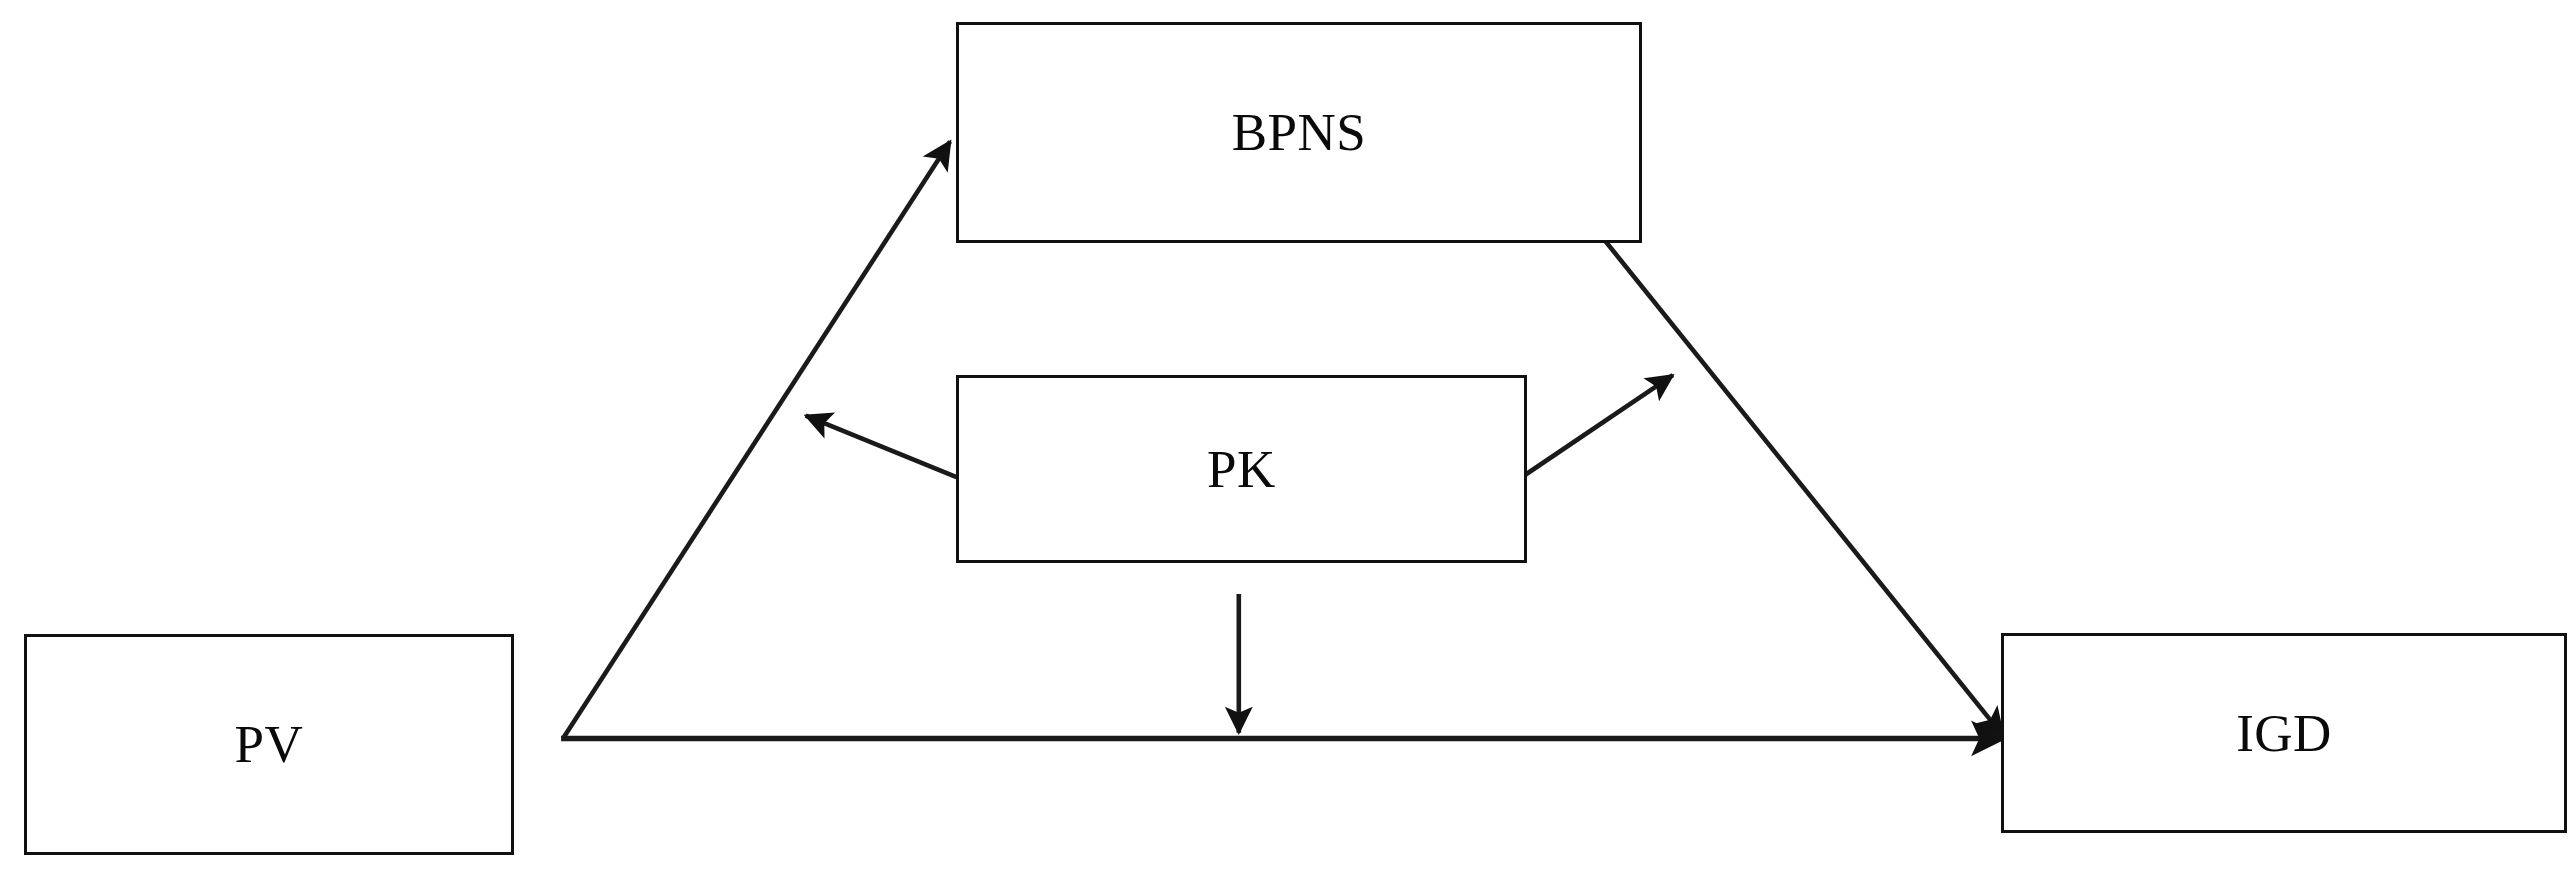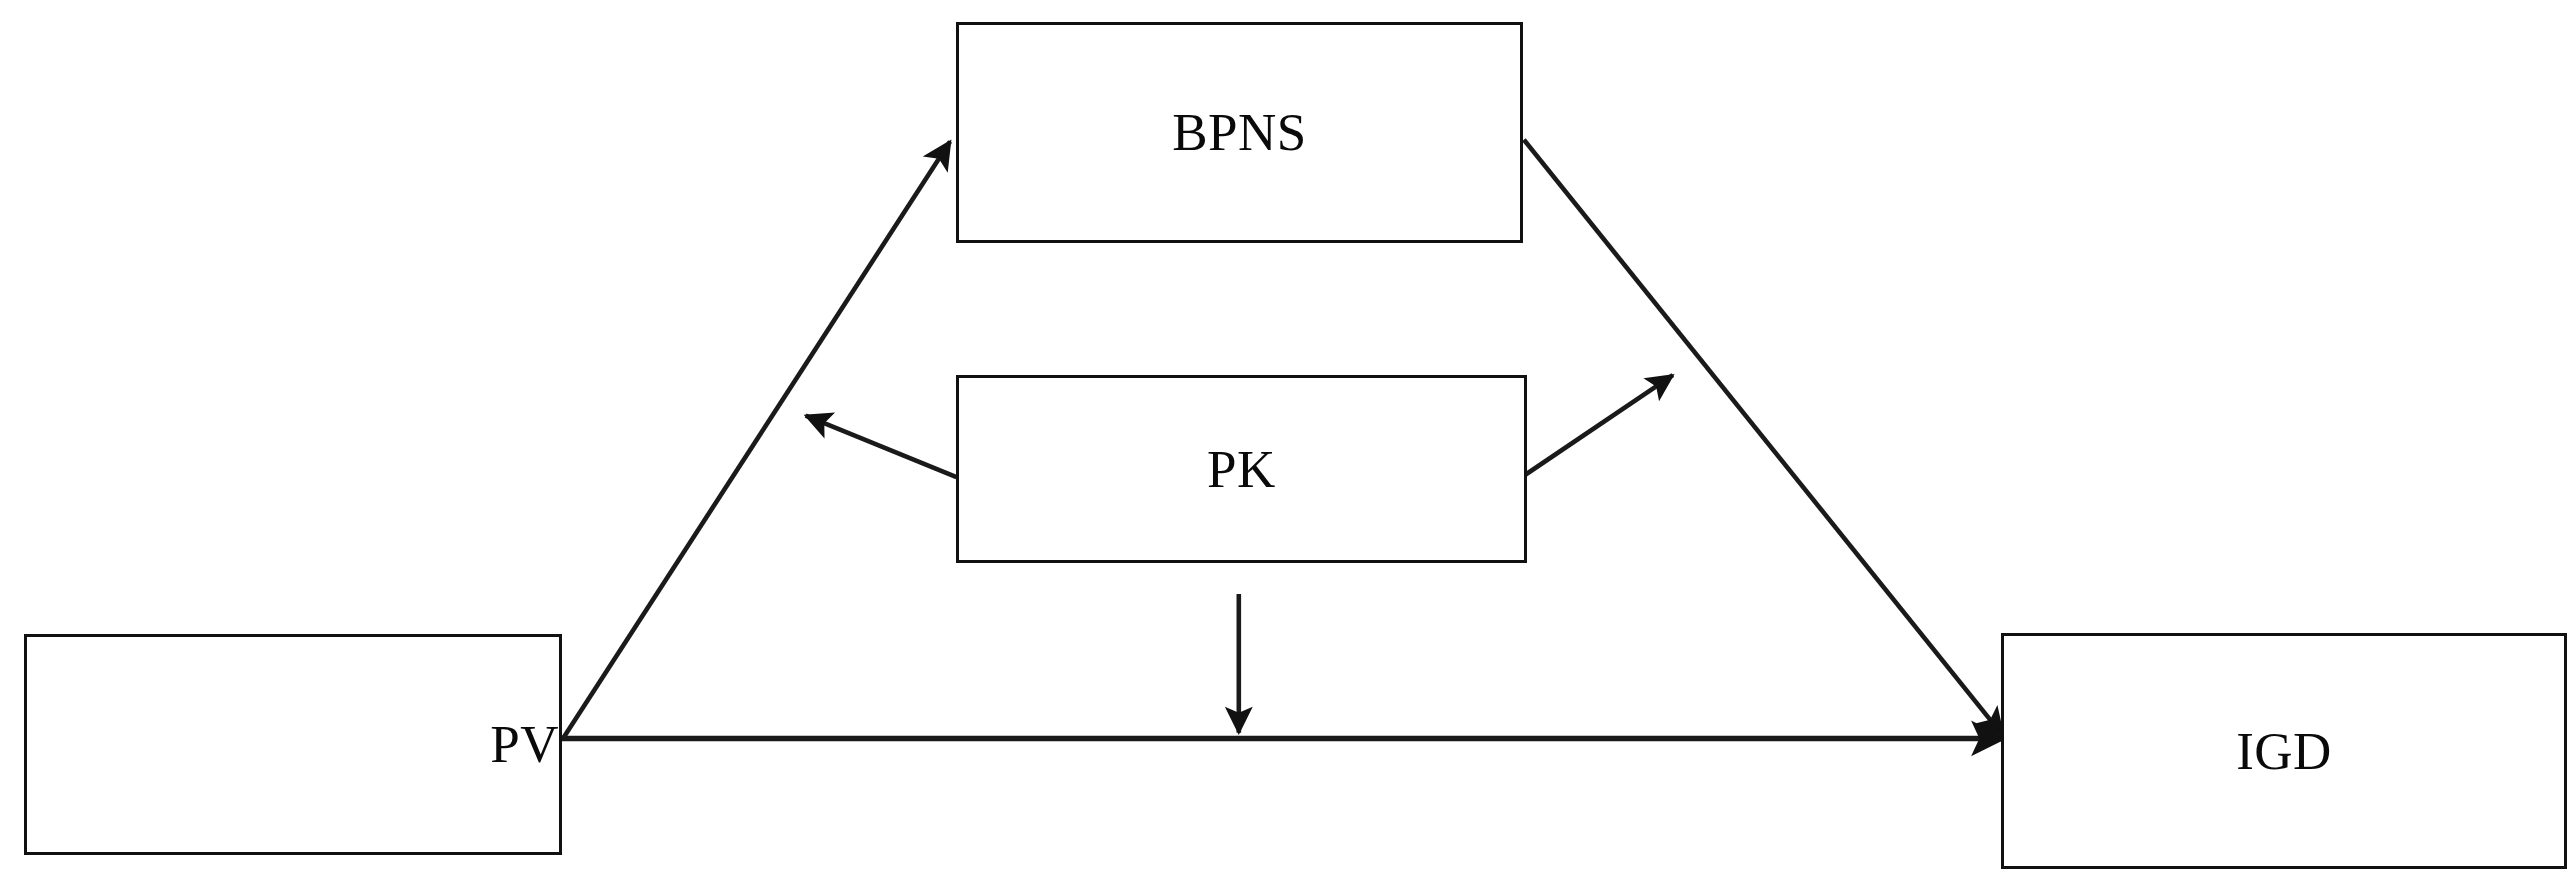--- a/index.html
+++ b/index.html
@@ -39,24 +39,24 @@
   .node-label {
     font-family: "Liberation Serif", "DejaVu Serif", serif;
     font-size: 53px;
     line-height: 1;
     color: #0a0a0a;
     letter-spacing: 0.5px;
     white-space: nowrap;
     user-select: none;
   }
   
-  #node-bpns { left: 956px; top: 22px;  width: 567px; height: 221px; }
+  #node-bpns { left: 956px; top: 22px;  width: 686px; height: 221px; }
   #node-pk   { left: 956px; top: 375px; width: 571px; height: 188px; }
-  #node-pv   { left: 24px;   top: 634px; width: 538px; height: 221px; justify-content: flex-end; }
-  #node-igd  { left: 2001px; top: 633px; width: 566px; height: 236px; text-align: right; }
+  #node-pv   { left: 24px;   top: 634px; width: 490px; height: 221px; }
+  #node-igd  { left: 2001px; top: 633px; width: 566px; height: 200px; text-align: right; }
 </style>
 </head>
 <body>
 
 <div id="diagram-root">
 
   <svg id="diagram-svg" viewBox="0 0 2801 957" xmlns="http://www.w3.org/2000/svg">
     <defs>
       <marker id="arrow-head" viewBox="0 0 12 12" refX="10.5" refY="6" markerWidth="7.2" markerHeight="7.2" orient="auto-start-reverse" markerUnits="strokeWidth">
         <path d="M 0.6 0.6 L 11.4 6 L 0.6 11.4 L 3.1 6 Z" fill="#111111"></path>

